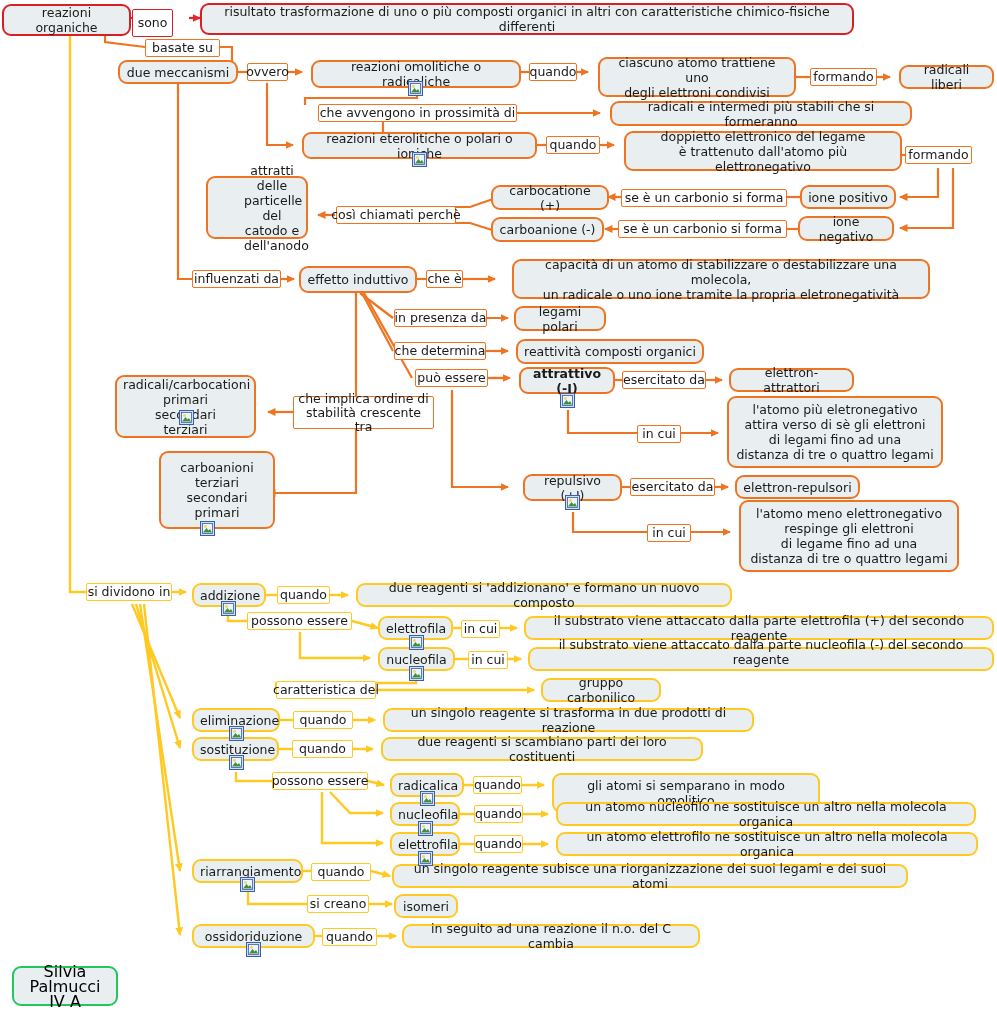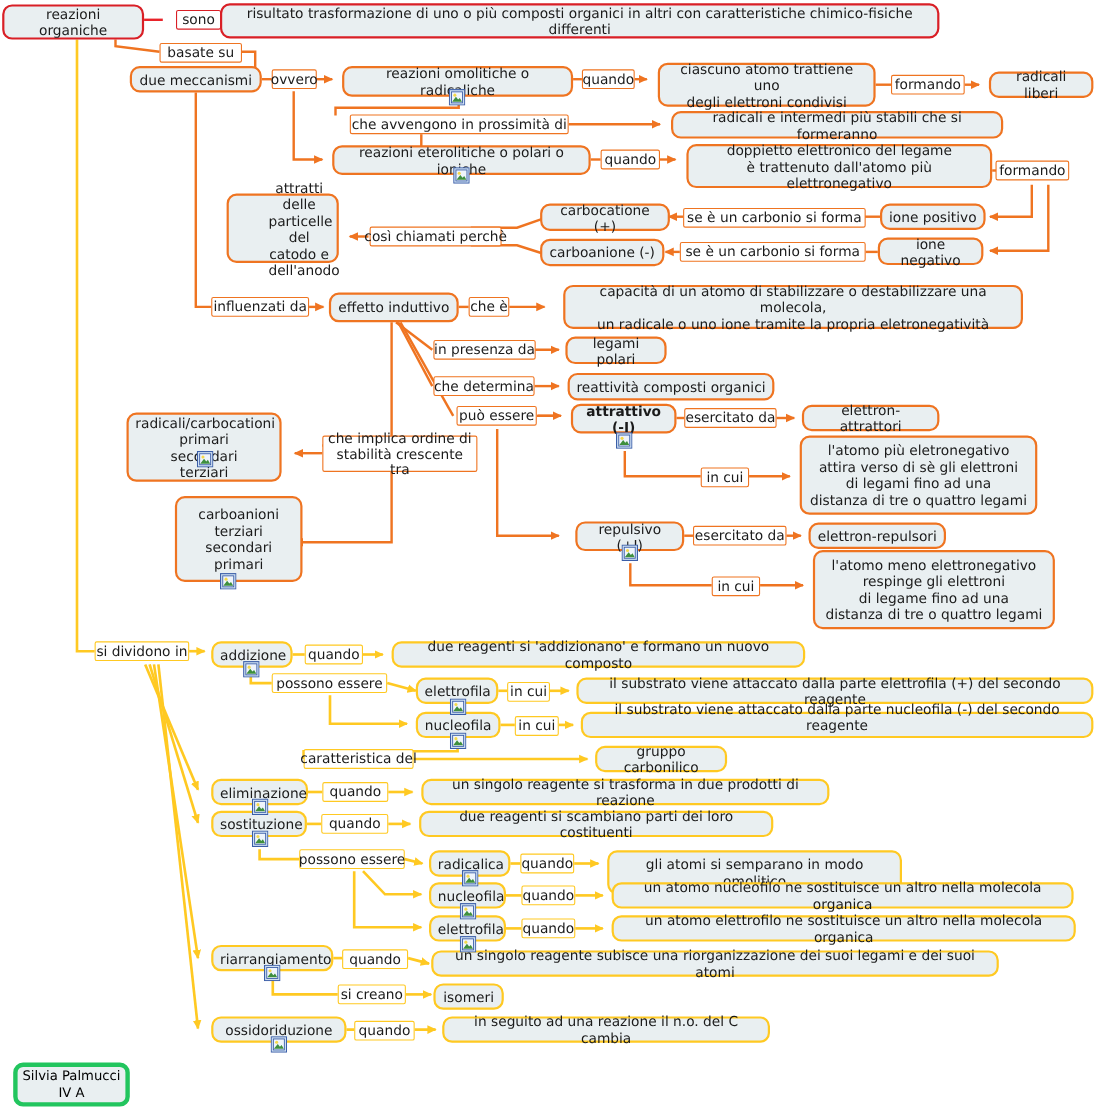--- a/index.html
+++ b/index.html
@@ -72,23 +72,23 @@
   .pic-icon {
     position: absolute;
     width: 15px;
     height: 15px;
     z-index: 8;
   }
   .credit {
     position: absolute;
     box-sizing: border-box;
     background: #e9eff1;
-    border: 4px solid #22c55e;
+    border: 2px solid #22c55e;
     border-radius: 9px;
-    font-size: 12px;
+    font-size: 16px;
     line-height: 15px;
     text-align: center;
     display: flex;
     align-items: center;
     justify-content: center;
     z-index: 5;
   }
 </style>
 </head>
 <body>
@@ -253,21 +253,21 @@
   </svg>
 
   <div class="node root" style="left:2px;top:4px;width:129px;height:32px;">
     <span class="txt">reazioni organiche</span>
   </div>
 
   <div class="node root" style="left:200px;top:3px;width:654px;height:32px;font-size:12.5px;">
     <span class="txt">risultato trasformazione di uno o più composti organici in altri con caratteristiche chimico-fisiche differenti</span>
   </div>
 
-  <div class="link-label red" style="left:160px;top:9px;width:41px;height:18px;">
+  <div class="link-label red" style="left:132px;top:9px;width:41px;height:28px;">
     <span>sono</span>
   </div>
 
   <div class="link-label" style="left:145px;top:39px;width:75px;height:18px;">
     <span>basate su</span>
   </div>
 
   <div class="node" style="left:118px;top:60px;width:120px;height:24px;">
     <span class="txt">due meccanismi</span>
   </div>

